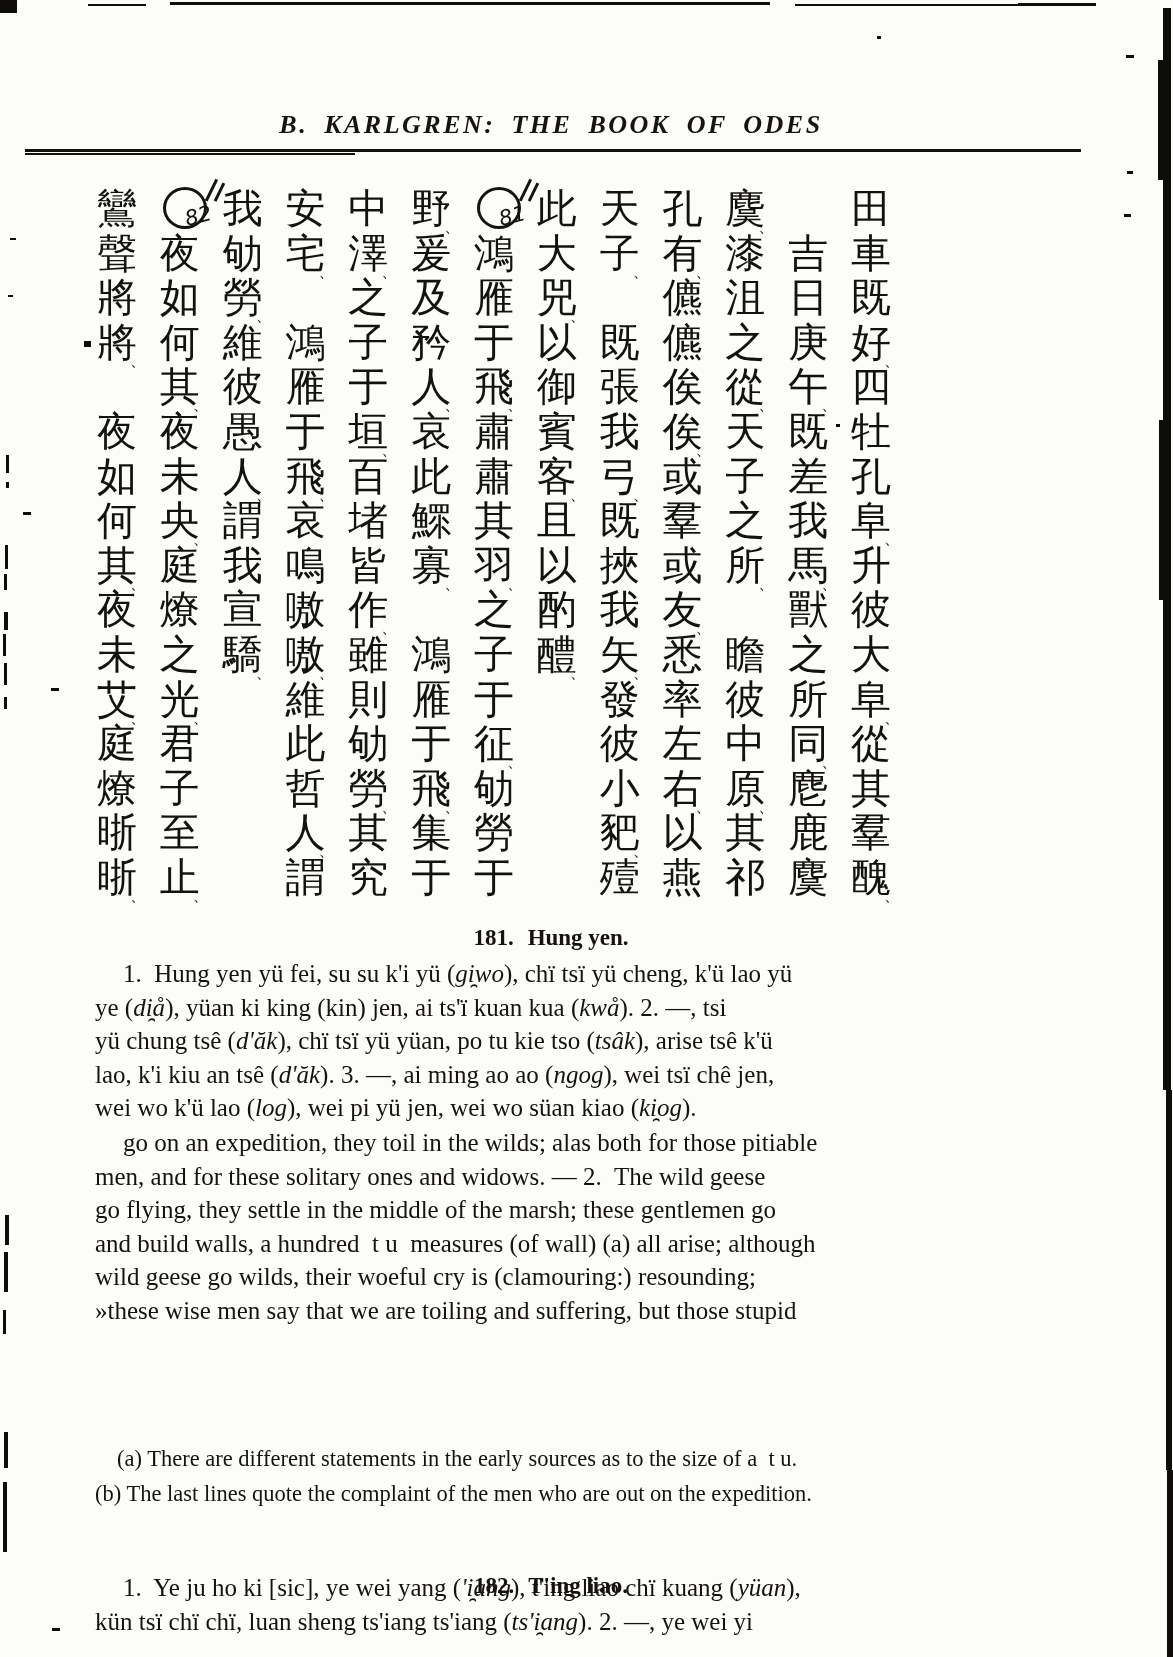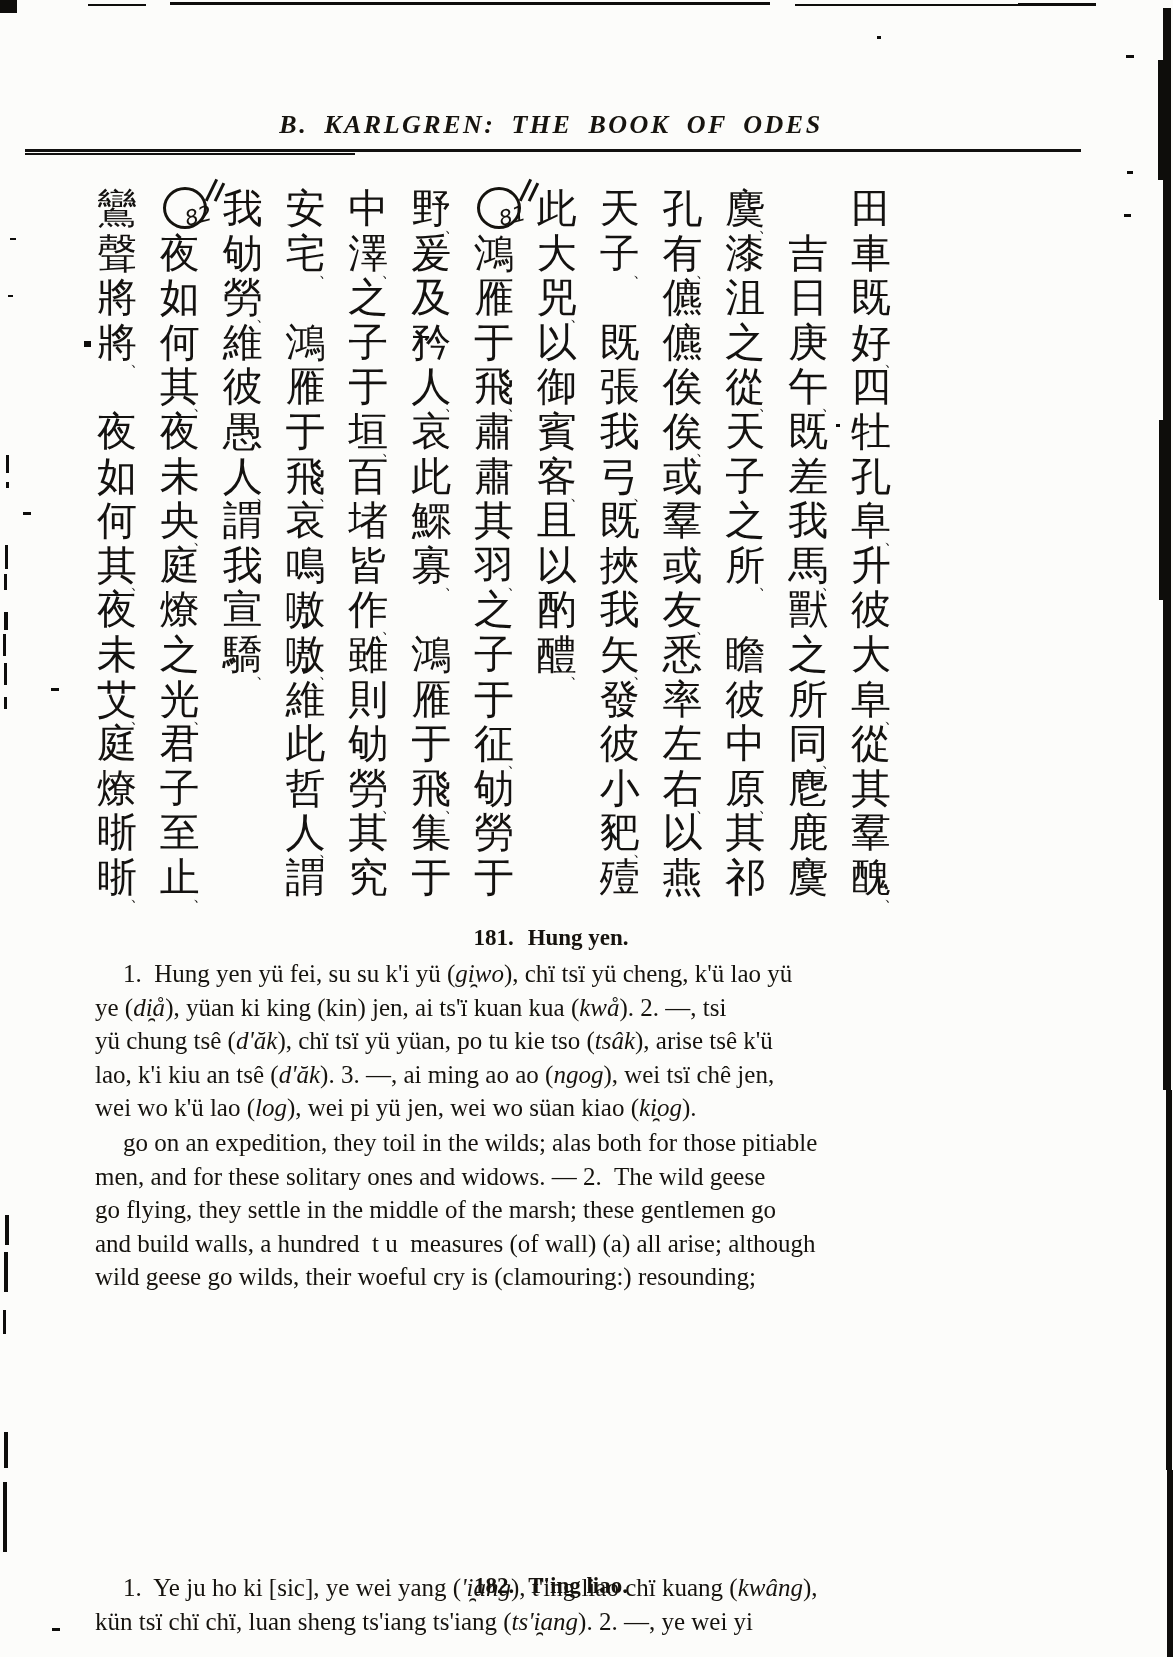--- a/index.html
+++ b/index.html
@@ -334,23 +334,28 @@
       <div class="tline"><span>yü chung tsê (</span><span class="it">d'ăk</span><span>), chï tsï yü yüan, po tu kie tso (</span><span class="it">tsâk</span><span>), arise tsê k'ü</span></div>
       <div class="tline"><span>lao, k'i kiu an tsê (</span><span class="it">d'ăk</span><span>). 3. —, ai ming ao ao (</span><span class="it">ngog</span><span>), wei tsï chê jen,</span></div>
       <div class="tline"><span>wei wo k'ü lao (</span><span class="it">log</span><span>), wei pi yü jen, wei wo süan kiao (</span><span class="it">ki̯og</span><span>).</span></div>
     </div>
   <div class="para" style="top:1126px">
       <div class="tline"><span>go on an expedition, they toil in the wilds; alas both for those pitiable</span></div>
       <div class="tline"><span>men, and for these solitary ones and widows. — 2.  The wild geese</span></div>
       <div class="tline"><span>go flying, they settle in the middle of the marsh; these gentlemen go</span></div>
       <div class="tline"><span>and build walls, a hundred  t u  measures (of wall) (a) all arise; although</span></div>
       <div class="tline"><span>wild geese go wilds, their woeful cry is (clamouring:) resounding;</span></div>
+      <div class="tline"><span>»these wise men say that we are toiling and suffering, but those stupid</span></div>
+    </div>
+  <div class="para fnotes" style="top:1441px">
+      <div class="tline"><span>(a) There are different statements in the early sources as to the size of a  t u.</span></div>
+      <div class="tline"><span>(b) The last lines quote the complaint of the men who are out on the expedition.</span></div>
     </div>
 
   <div class="ohead" style="top:1572px">
     <span class="onum">182.</span><span>T'ing liao.</span>
   </div>
   <div class="para" style="top:1571px">
-      <div class="tline"><span>1.  Ye ju ho ki [sic], ye wei yang (</span><span class="it">'i̯ang</span><span>), t'ing liao chï kuang (</span><span class="it">kwâng</span><span>),</span></div>
+      <div class="tline"><span>1.  Ye ju ho ki [sic], ye wei yang (</span><span class="it">'i̯ang</span><span>), t'ing liao chï kuang (</span><span class="it">yüan</span><span>),</span></div>
       <div class="tline"><span>kün tsï chï chï, luan sheng ts'iang ts'iang (</span><span class="it">ts'i̯ang</span><span>). 2. —, ye wei yi</span></div>
     </div>
 
 </div>
 
 </body></html>

